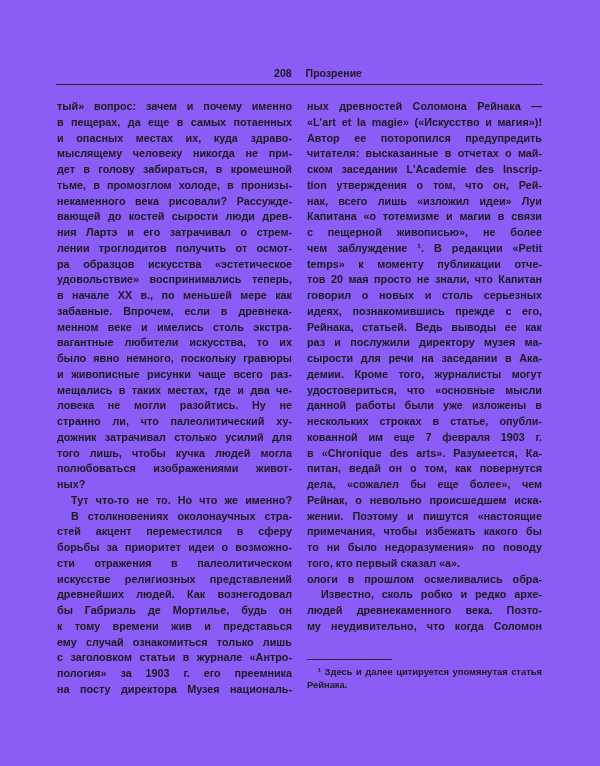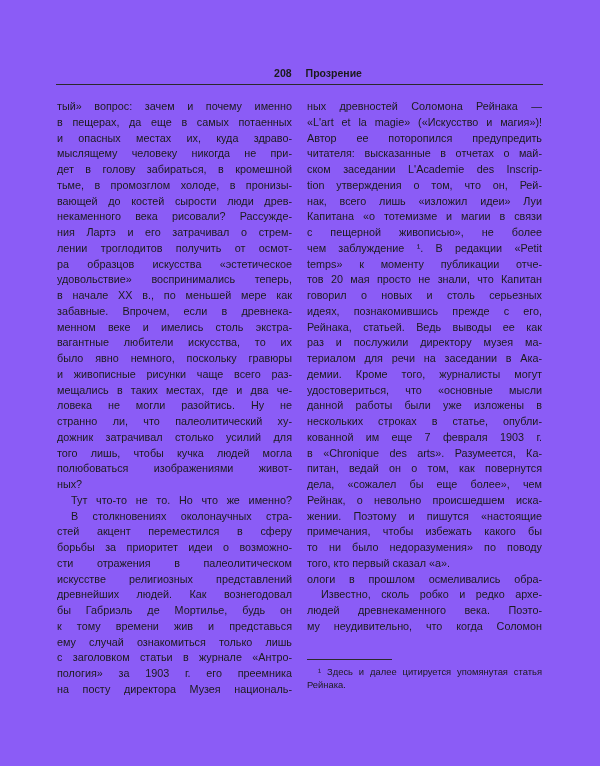--- a/index.html
+++ b/index.html
@@ -34,21 +34,21 @@
     left: 56px;
     width: 487px;
     height: 1.4px;
     background: #2a2a2a;
   }
   .col {
     position: absolute;
     top: 99px;
     width: 235px;
     font-size: 10.8px;
-    font-weight: 400;
+    font-weight: 700;
   }
   .col.left  { left: 57px; }
   .col.right { left: 307px; }
   .ln {
     height: 15.75px;
     line-height: 15.75px;
     overflow: hidden;
     text-align: justify;
     text-align-last: justify;
   }
@@ -80,22 +80,22 @@
 
   <div class="hrule"></div>
 
   <div class="col left">
       <div class="ln">тый» вопрос: зачем и почему именно</div>
       <div class="ln">в пещерах, да еще в самых потаенных</div>
       <div class="ln">и опасных местах их, куда здраво-</div>
       <div class="ln">мыслящему человеку никогда не при-</div>
       <div class="ln">дет в голову забираться, в кромешной</div>
       <div class="ln">тьме, в промозглом холоде, в пронизы-</div>
+      <div class="ln">некаменного века рисовали? Рассужде-</div>
       <div class="ln">вающей до костей сырости люди древ-</div>
-      <div class="ln">некаменного века рисовали? Рассужде-</div>
       <div class="ln">ния Лартэ и его затрачивал о стрем-</div>
       <div class="ln">лении троглодитов получить от осмот-</div>
       <div class="ln">ра образцов искусства «эстетическое</div>
       <div class="ln">удовольствие» воспринимались теперь,</div>
       <div class="ln">в начале XX в., по меньшей мере как</div>
       <div class="ln">забавные. Впрочем, если в древнека-</div>
       <div class="ln">менном веке и имелись столь экстра-</div>
       <div class="ln">вагантные любители искусства, то их</div>
       <div class="ln">было явно немного, поскольку гравюры</div>
       <div class="ln">и живописные рисунки чаще всего раз-</div>
@@ -132,21 +132,21 @@
         <div class="ln">нак, всего лишь «изложил идеи» Луи</div>
         <div class="ln">Капитана «о тотемизме и магии в связи</div>
         <div class="ln">с пещерной живописью», не более</div>
         <div class="ln">чем заблуждение ¹. В редакции «Petit</div>
         <div class="ln">temps» к моменту публикации отче-</div>
         <div class="ln">тов 20 мая просто не знали, что Капитан</div>
         <div class="ln">говорил о новых и столь серьезных</div>
         <div class="ln">идеях, познакомившись прежде с его,</div>
         <div class="ln">Рейнака, статьей. Ведь выводы ее как</div>
         <div class="ln">раз и послужили директору музея ма-</div>
-        <div class="ln">териалом для речи на заседании в Ака-</div>
+        <div class="ln">сырости для речи на заседании в Ака-</div>
         <div class="ln">демии. Кроме того, журналисты могут</div>
         <div class="ln">удостовериться, что «основные мысли</div>
         <div class="ln">данной работы были уже изложены в</div>
         <div class="ln">нескольких строках в статье, опубли-</div>
         <div class="ln">кованной им еще 7 февраля 1903 г.</div>
         <div class="ln">в «Chronique des arts». Разумеется, Ка-</div>
         <div class="ln">питан, ведай он о том, как повернутся</div>
         <div class="ln">дела, «сожалел бы еще более», чем</div>
         <div class="ln">Рейнак, о невольно происшедшем иска-</div>
         <div class="ln">жении. Поэтому и пишутся «настоящие</div>

